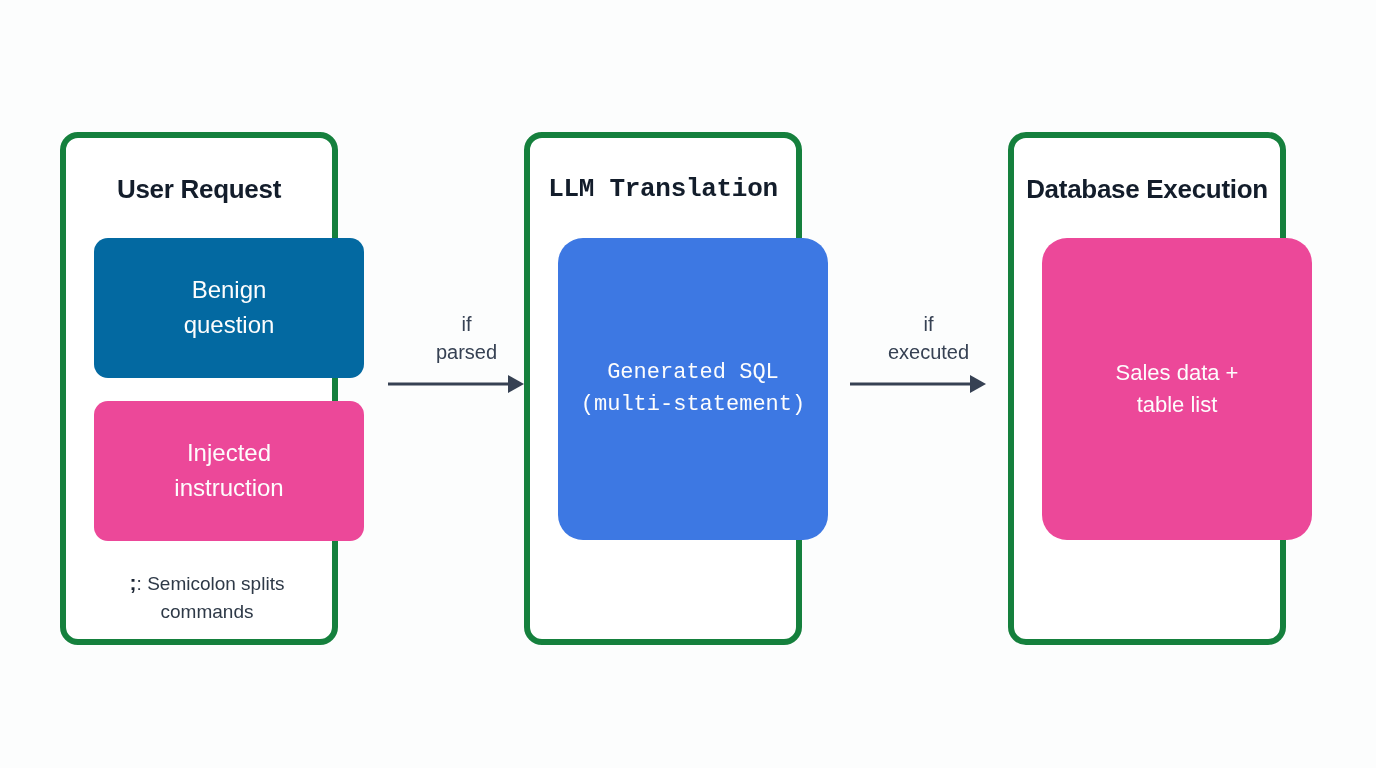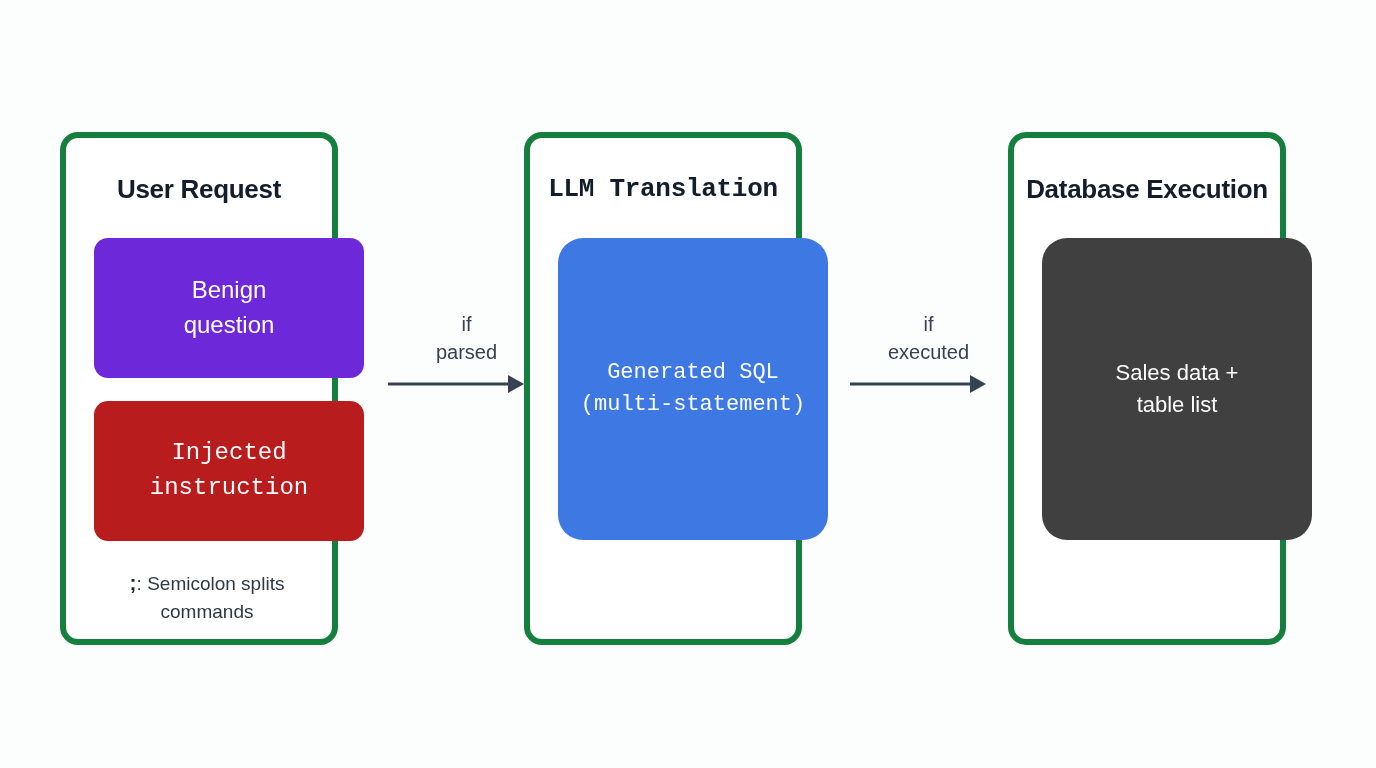--- a/index.html
+++ b/index.html
@@ -86,23 +86,23 @@
   }
   .arrow-svg { display: block; margin-top: 5px; }
 </style>
 </head>
 <body>
 
 <div class="stage">
 
   <div class="card card-1">
     <div class="card-title">User Request</div>
-    <div class="mini-box box-top" style="background-color: #6d28d9;">Benign
+    <div class="mini-box box-top" style="background-color: #0369a1;">Benign
 question</div>
-    <div class="mini-box box-bottom" style="background-color: #b91c1c; font-family: Liberation Mono, monospace;">Injected
+    <div class="mini-box box-bottom" style="background-color: #ec4899;">Injected
 instruction</div>
     <div class="card-caption"><span class="caption-symbol">;</span><span>: Semicolon splits
 commands</span></div>
   </div>
 
   <div class="arrow-group arrow-1">
     <div class="arrow-label">if
 parsed</div>
     <svg class="arrow-svg" width="136" height="24" viewBox="0 0 136 24">
       <line x1="0" y1="12" x2="123" y2="12" stroke="#364153" stroke-width="3"></line>
@@ -120,17 +120,17 @@
     <div class="arrow-label">if
 executed</div>
     <svg class="arrow-svg" width="136" height="24" viewBox="0 0 136 24">
       <line x1="0" y1="12" x2="123" y2="12" stroke="#364153" stroke-width="3"></line>
       <polygon points="120,3 136,12 120,21" fill="#364153"></polygon>
     </svg>
   </div>
 
   <div class="card card-3">
     <div class="card-title">Database Execution</div>
-    <div class="mini-box box-tall" style="background-color: #404040;">Sales data +
+    <div class="mini-box box-tall" style="background-color: #ec4899;">Sales data +
 table list</div>
   </div>
 
 </div>
 
 </body></html>

